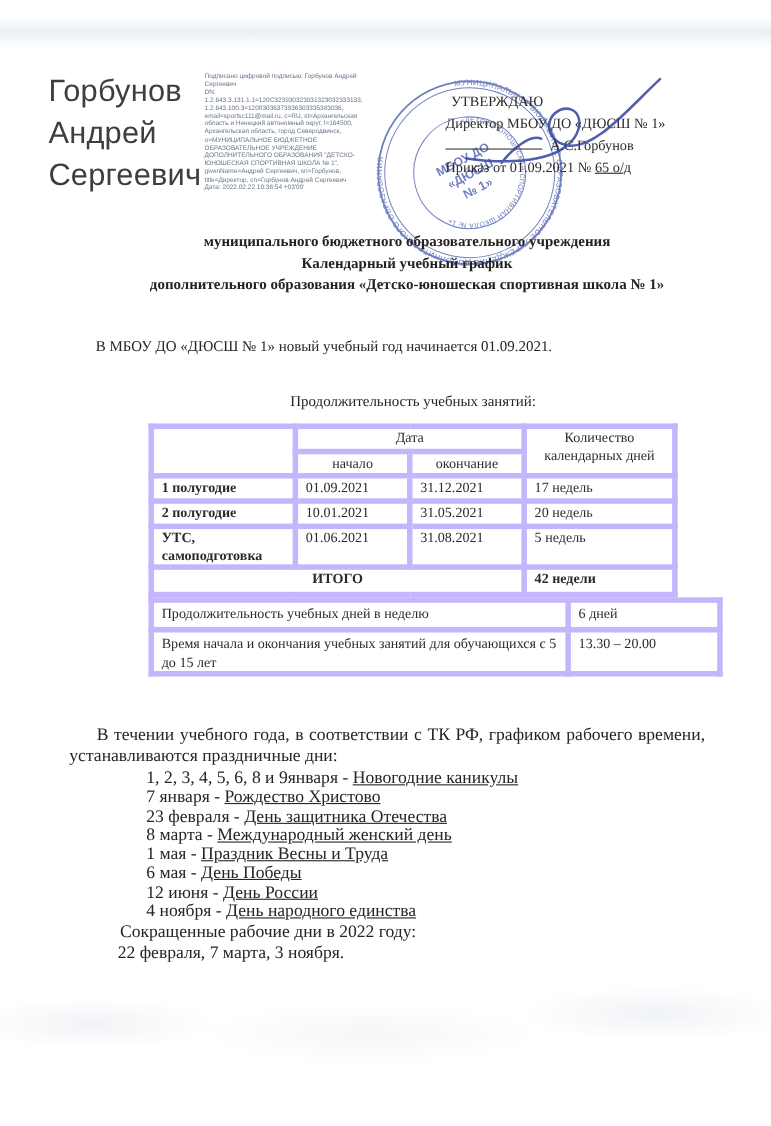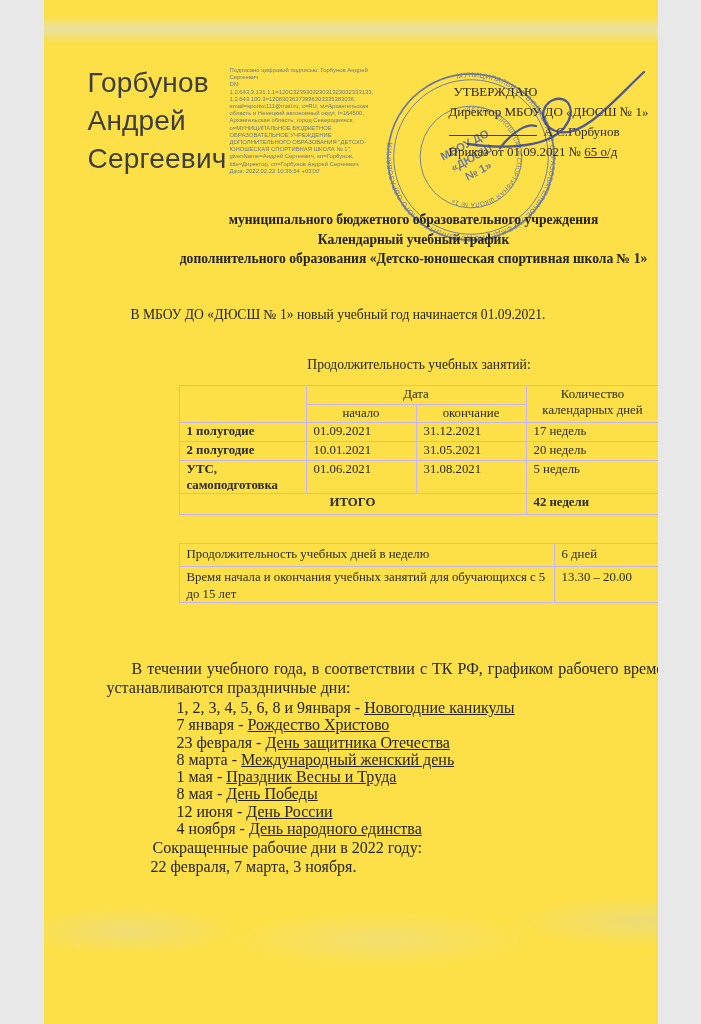--- a/index.html
+++ b/index.html
@@ -1,18 +1,18 @@
 <!DOCTYPE html>
 <html><head>
 <meta charset="utf-8">
 <style>
   html,body{margin:0;padding:0;background:#e8e8e8;}
   .page{
-    position:relative;width:614px;height:1024px;margin:0 auto;
-    background:#fde047;overflow:hidden;
+    position:relative;width:701px;height:1024px;margin:0 auto;
+    background:#ffffff;overflow:hidden;
     font-family:"Liberation Serif",serif;color:#262524;
   }
   
   .scan-band-top{
     position:absolute;left:0;top:16px;width:701px;height:28px;
     background:linear-gradient(180deg,rgba(222,229,236,0) 0%,rgba(218,226,234,.55) 45%,rgba(240,244,248,0) 100%);
   }
   .scan-noise-bottom{
     position:absolute;left:0;top:890px;width:701px;height:90px;
     background:
@@ -48,21 +48,21 @@
   .sig-scribble svg{width:100%;height:100%;}
   
   .doc-title{
     position:absolute;left:50px;top:210px;width:640px;
     text-align:center;font-weight:bold;font-size:13.6px;line-height:19.5px;color:#232220;
   }
   .intro{position:absolute;left:87px;top:307px;font-size:13.6px;}
   .t1-caption{position:absolute;left:135px;top:357px;width:481px;text-align:center;font-size:13.6px;}
   
   table{border-collapse:collapse;position:absolute;left:135px;font-size:12.8px;color:#2b2a28;table-layout:fixed;}
-  td{border:1px solid #c4b5fd;padding:0 7px;vertical-align:top;line-height:15.5px;}
+  td{border:5px solid #c4b5fd;padding:0 7px;vertical-align:top;line-height:15.5px;}
   .tbl1{top:385px;width:481px;}
   .tbl1 .c0{width:112px;} .tbl1 .c1{width:112px;} .tbl1 .c2{width:117px;} .tbl1 .c3{width:118px;}
   .tbl1 .hc{text-align:center;padding-top:1px;}
   .b{font-weight:bold;}
   .h1r td{height:17px;} .h2r td{height:16px;}
   .r1 td,.r2 td{height:17px;padding-top:1px;}
   .r3 td{height:28px;padding-top:1px;}
   .rt td{height:19px;padding-top:1px;}
   .tot-label{text-align:center;font-weight:bold;}
   .tbl2{top:543px;width:481px;}
@@ -205,21 +205,21 @@
     </table>
 
   <div class="holidays">
     <p class="h-intro">В течении учебного года, в соответствии с ТК РФ, графиком рабочего времени, устанавливаются праздничные дни:</p>
     <ul class="h-list">
       <li><span>1, 2, 3, 4, 5, 6, 8 и 9января - </span><span class="u">Новогодние каникулы</span></li>
       <li><span>7 января - </span><span class="u">Рождество Христово</span></li>
       <li><span>23 февраля - </span><span class="u">День защитника Отечества</span></li>
       <li><span>8 марта - </span><span class="u">Международный женский день</span></li>
       <li><span>1 мая - </span><span class="u">Праздник Весны и Труда</span></li>
-      <li><span>8 мая - </span><span class="u">День Победы</span></li>
+      <li><span>6 мая - </span><span class="u">День Победы</span></li>
       <li><span>12 июня - </span><span class="u">День России</span></li>
       <li><span>4 ноября - </span><span class="u">День народного единства</span></li>
     </ul>
     <div class="h-short1">Сокращенные рабочие дни в 2022 году:</div>
     <div class="h-short2">22 февраля, 7 марта, 3 ноября.</div>
   </div>
 
 </div>
 
 </body></html>

